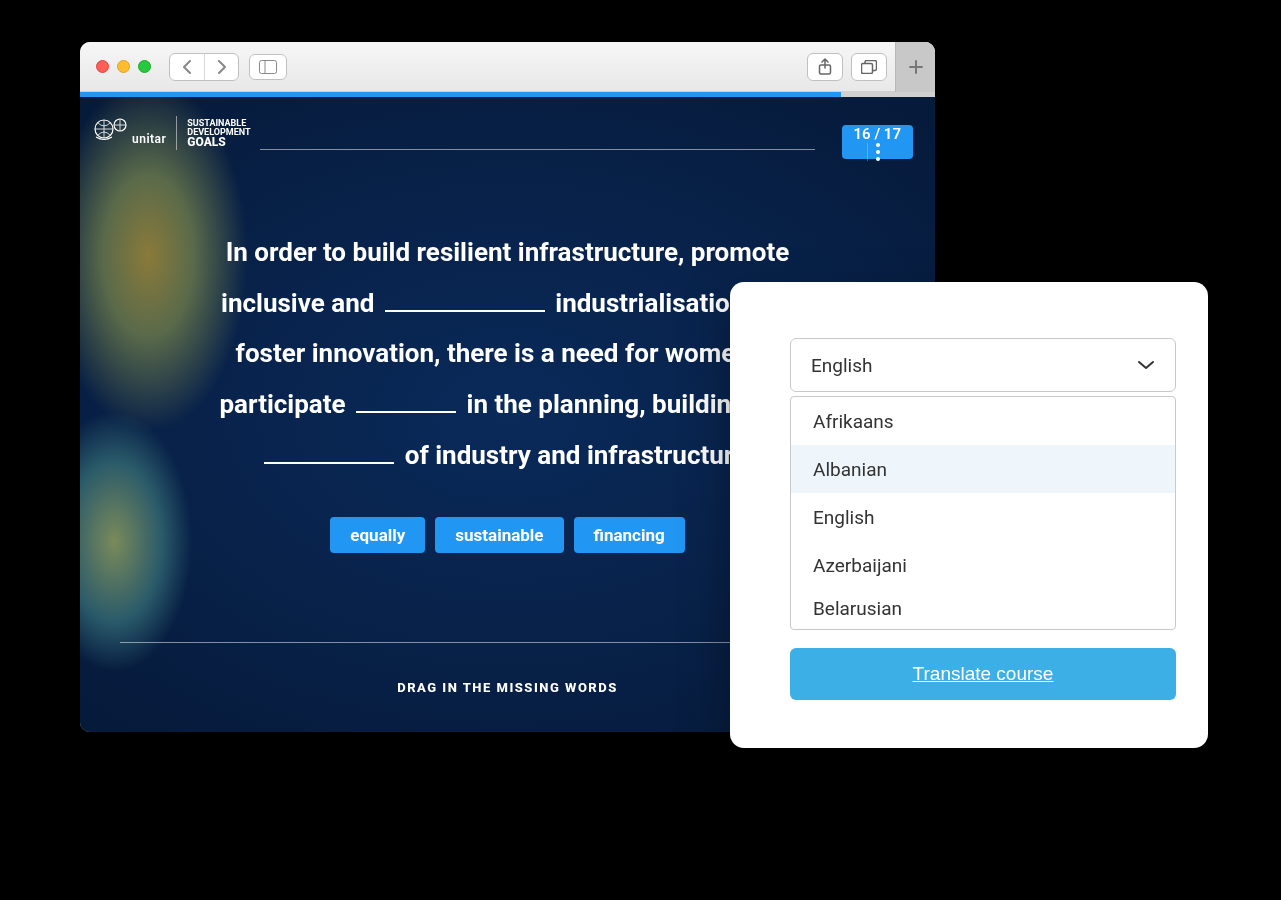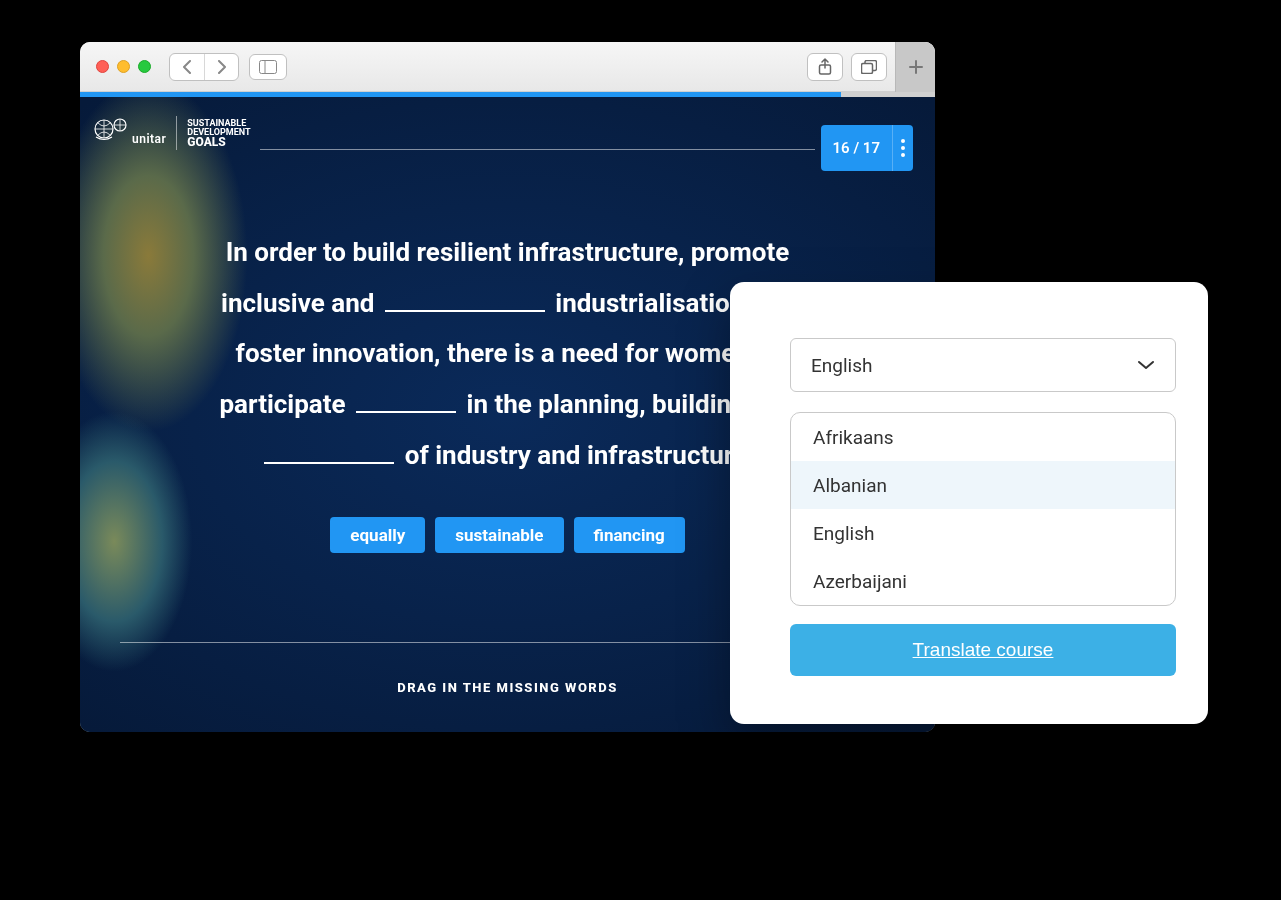--- a/index.html
+++ b/index.html
@@ -134,23 +134,24 @@
   }
 
   .counter-pill {
     position: absolute;
     right: 22px; top: 28px;
     background: #2196f3;
     color: #fff;
     border-radius: 4px;
     display: flex;
     align-items: center;
-    height: 46px;
+    height: 34px;
     font-weight: 600;
     font-size: 15px;
+    flex-direction: column;
   }
   .counter-text { padding: 0 12px; }
   .counter-menu {
     padding: 0 8px;
     border-left: 1px solid rgba(255,255,255,0.25);
     height: 100%;
     display: flex; flex-direction: column; justify-content: center; gap: 3px;
   }
   .counter-menu span { width: 4px; height: 4px; background: #fff; border-radius: 50%; }
 
@@ -223,23 +224,23 @@
     align-items: center;
     justify-content: space-between;
     padding: 0 20px;
     font-size: 19px;
     color: #333;
     cursor: pointer;
   }
   .chevron { color: #333; }
 
   .options-box {
-    margin-top: 20px;
+    margin-top: 4px;
     border: 1px solid #c9c9c9;
-    border-radius: 10px;
+    border-radius: 4px;
     overflow: hidden;
   }
   .option {
     height: 48px;
     display: flex;
     align-items: center;
     padding: 0 22px;
     font-size: 19px;
     color: #333;
     cursor: pointer;
@@ -372,15 +373,16 @@
     <span>English</span>
     <svg class="chevron" width="18" height="10" viewBox="0 0 18 10">
       <path d="M2 2 L9 8 L16 2" stroke="currentColor" stroke-width="2" fill="none" stroke-linecap="round" stroke-linejoin="round"></path>
     </svg>
   </div>
   <div class="options-box">
     <div class="option">Afrikaans</div>
     <div class="option hover">Albanian</div>
     <div class="option">English</div>
     <div class="option">Azerbaijani</div>
+    <div class="option last">Belarusian</div>
   </div>
   <button class="translate-btn">Translate course</button>
 </div>
 
 </body></html>

